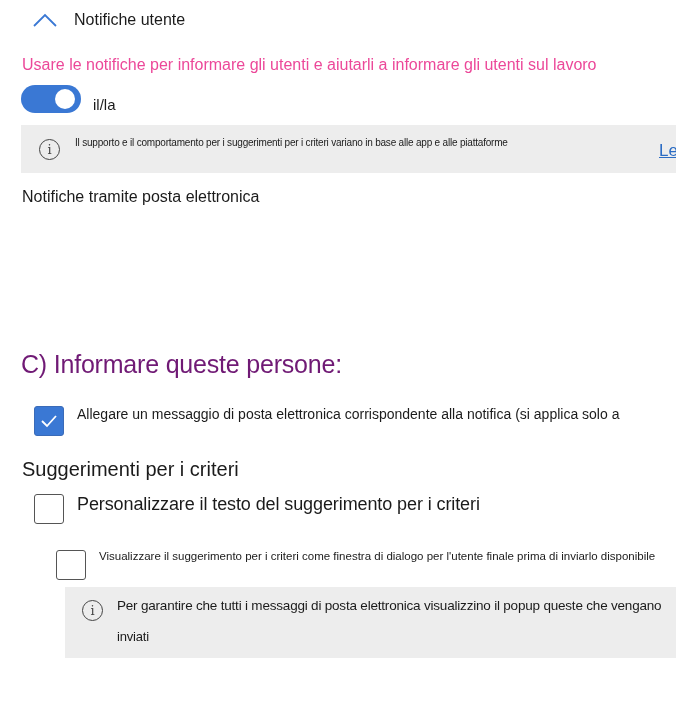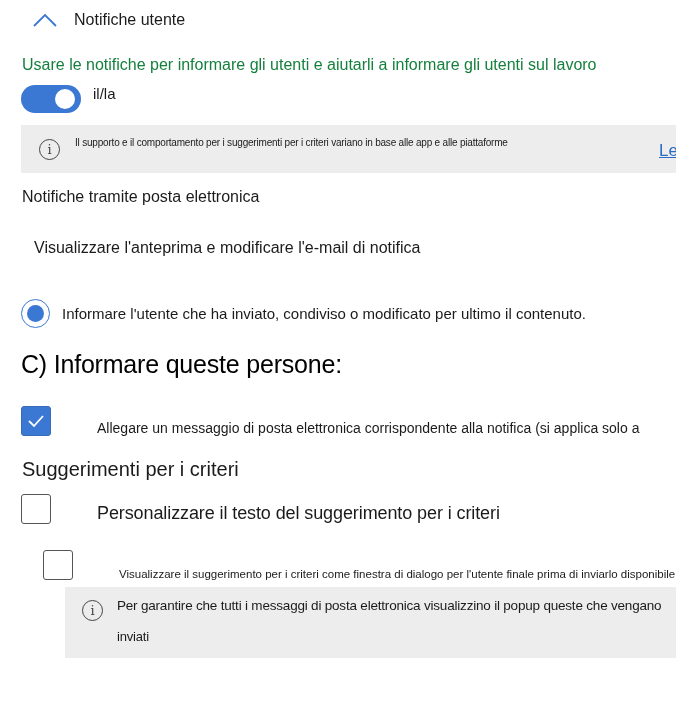--- a/index.html
+++ b/index.html
@@ -10,24 +10,24 @@
       color: #1b1b1b;
     }
     .page { position: relative; width: 676px; height: 712px; overflow: hidden; }
     .abs { position: absolute; white-space: nowrap; }
 
     
     .section-header { left: 32px; top: 6px; height: 28px; display: flex; align-items: center; cursor: pointer; }
     .chev { width: 26px; height: 16px; margin-right: 16px; }
     .section-title { font-size: 16px; color: #1b1b1b; }
 
-    .lead { left: 22px; top: 56px; font-size: 16px; color: #15803d; }
+    .lead { left: 22px; top: 56px; font-size: 16px; color: #ec4899; }
 
     
-    .toggle-row { left: 21px; top: 85px; display: flex; align-items: flex-start; }
+    .toggle-row { left: 21px; top: 85px; display: flex; align-items: flex-end; }
     .toggle {
       width: 60px; height: 28px; border-radius: 14px; background: #3a78d4;
       position: relative; cursor: pointer; margin-right: 12px;
     }
     .toggle .knob {
       position: absolute; right: 6px; top: 4px; width: 20px; height: 20px;
       border-radius: 50%; background: #ffffff;
     }
     .toggle-label { font-size: 15px; color: #1b1b1b; }
 
@@ -59,24 +59,24 @@
     
     .radio-row { left: 21px; top: 299px; display: flex; align-items: center; }
     .radio {
       width: 29px; height: 29px; border-radius: 50%; border: 1.5px solid #3a78d4;
       display: flex; align-items: center; justify-content: center; margin-right: 12px;
       cursor: pointer; background: #fff;
     }
     .radio .dot { width: 17px; height: 17px; border-radius: 50%; background: #3a78d4; }
     .radio-label { font-size: 15px; color: #1b1b1b; }
 
-    .big-heading { left: 21px; top: 350px; font-size: 25px; color: #000000; letter-spacing: -0.2px; }
+    .big-heading { left: 21px; top: 350px; font-size: 25px; color: #701a75; letter-spacing: -0.2px; }
 
     
-    .cb-row { position: absolute; left: 21px; display: flex; align-items: flex-end; white-space: nowrap; gap: 33px; }
+    .cb-row { position: absolute; left: 34px; display: flex; align-items: flex-start; white-space: nowrap; }
     .cb {
       width: 30px; height: 30px; border: 1.5px solid #555; border-radius: 3px; background: #fff;
       margin-right: 13px; flex-shrink: 0; cursor: pointer; display: flex; align-items: center; justify-content: center;
     }
     .cb.checked { background: #3a78d4; border-color: #3a6bb8; }
     .cb-row-1 { top: 406px; }
     .cb-row-1 .cb-label { font-size: 14px; }
     .cb-row-2 { top: 494px; }
     .cb-row-2 .cb-label { font-size: 18px; letter-spacing: -0.1px; }
     .cb-row-3 { top: 550px; padding-left: 22px; }
@@ -110,28 +110,21 @@
     <span class="toggle-label">il/la</span>
   </div>
 
   <div class="info info-1">
     <div class="info-icon">i</div>
     <span class="info-text">Il supporto e il comportamento per i suggerimenti per i criteri variano in base alle app e alle piattaforme</span>
     <span class="learn-link">Learn w</span>
   </div>
 
   <div class="abs email-heading">Notifiche tramite posta elettronica</div>
-  <div class="abs preview-link">Visualizzare l'anteprima e modificare l'e-mail di notifica</div>
 
-  <div class="abs radio-row">
-    <div class="radio">
-      <div class="dot"></div>
-    </div>
-    <span class="radio-label">Informare l'utente che ha inviato, condiviso o modificato per ultimo il contenuto.</span>
-  </div>
 
   <div class="abs big-heading">C) Informare queste persone:</div>
 
   <div class="cb-row cb-row-1">
     <div class="cb checked">
       <svg width="18" height="14" viewBox="0 0 18 14">
         <polyline points="2,7 7,12 16,2" fill="none" stroke="#ffffff" stroke-width="1.8"></polyline>
       </svg>
     </div>
     <span class="cb-label">Allegare un messaggio di posta elettronica corrispondente alla notifica (si applica solo a</span>

